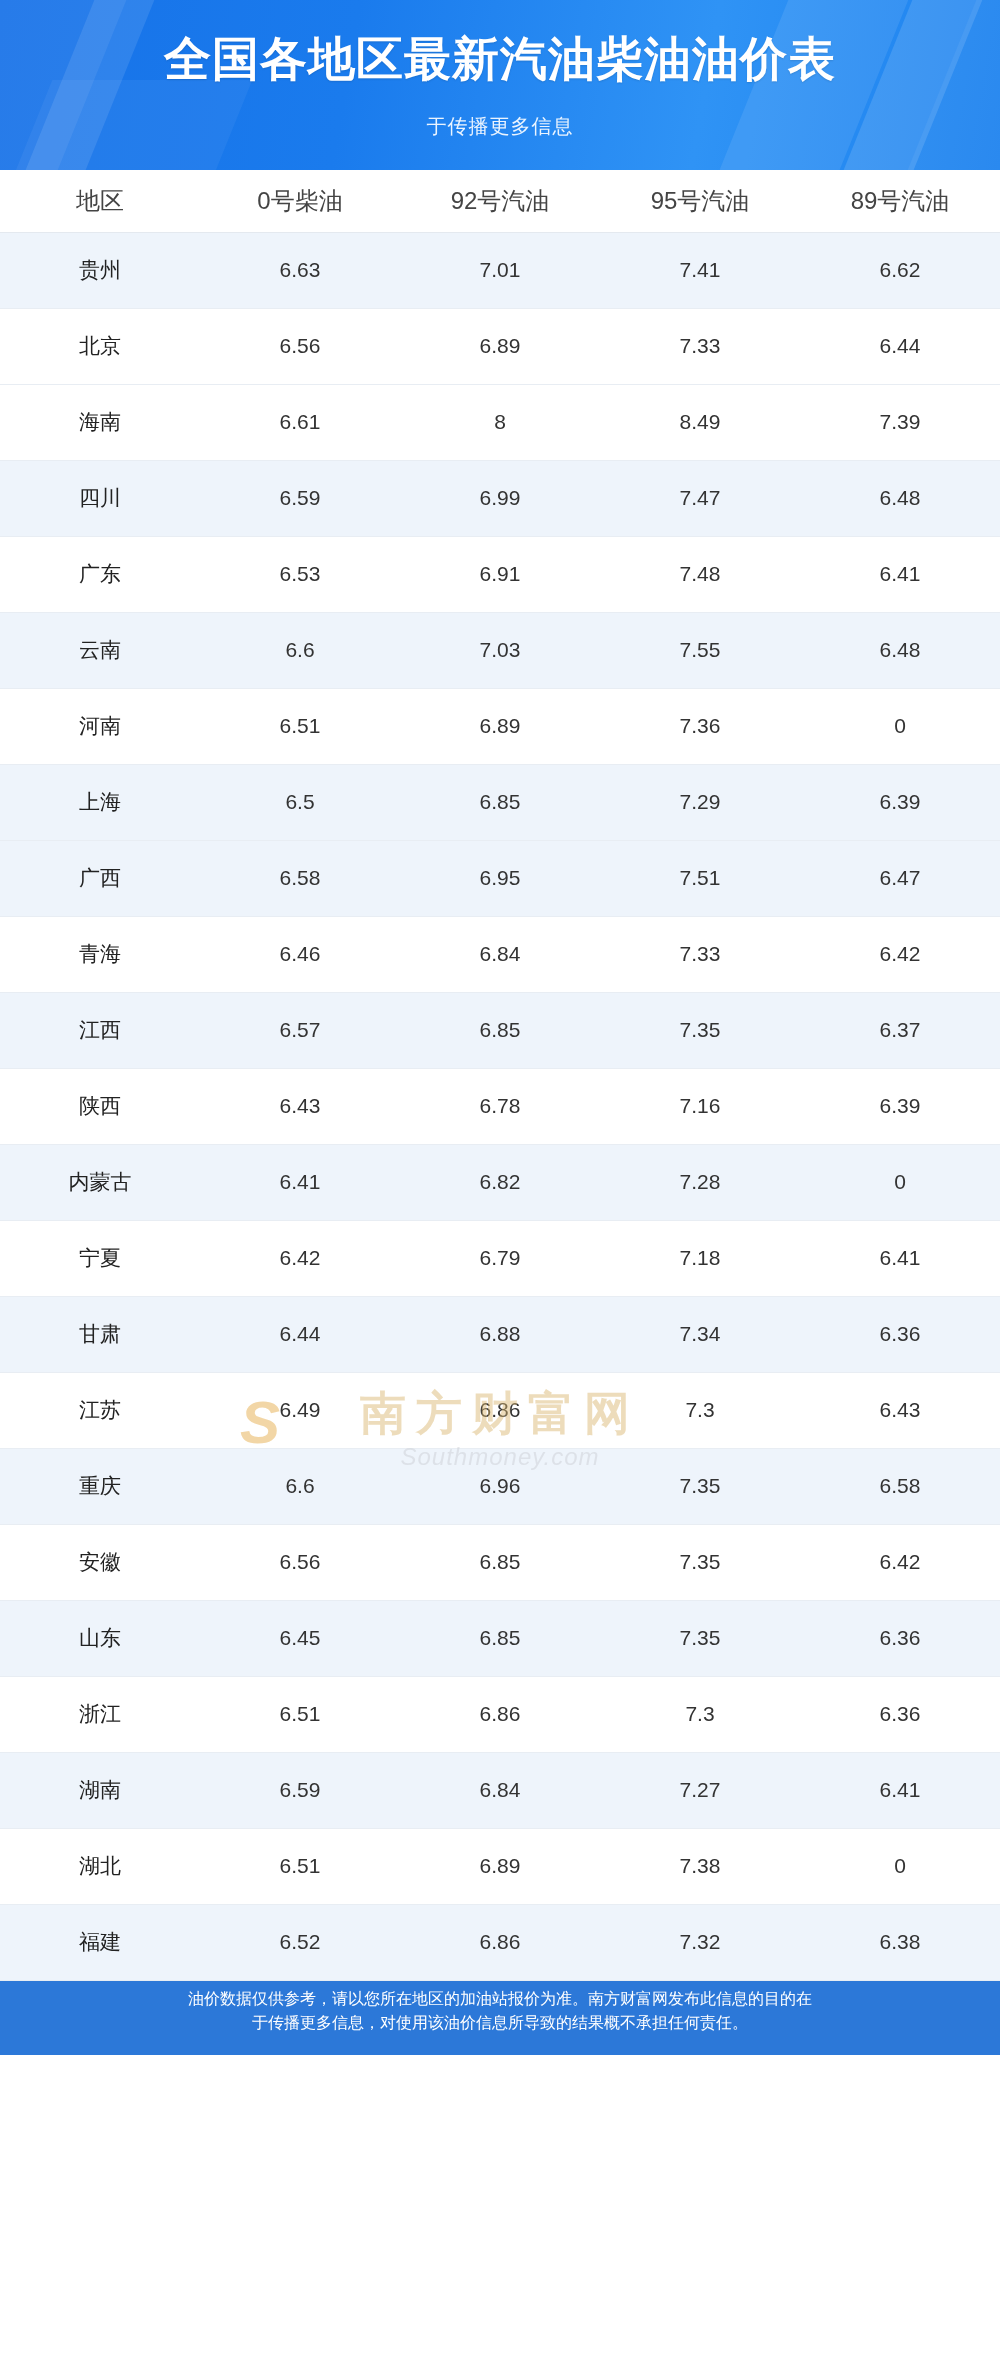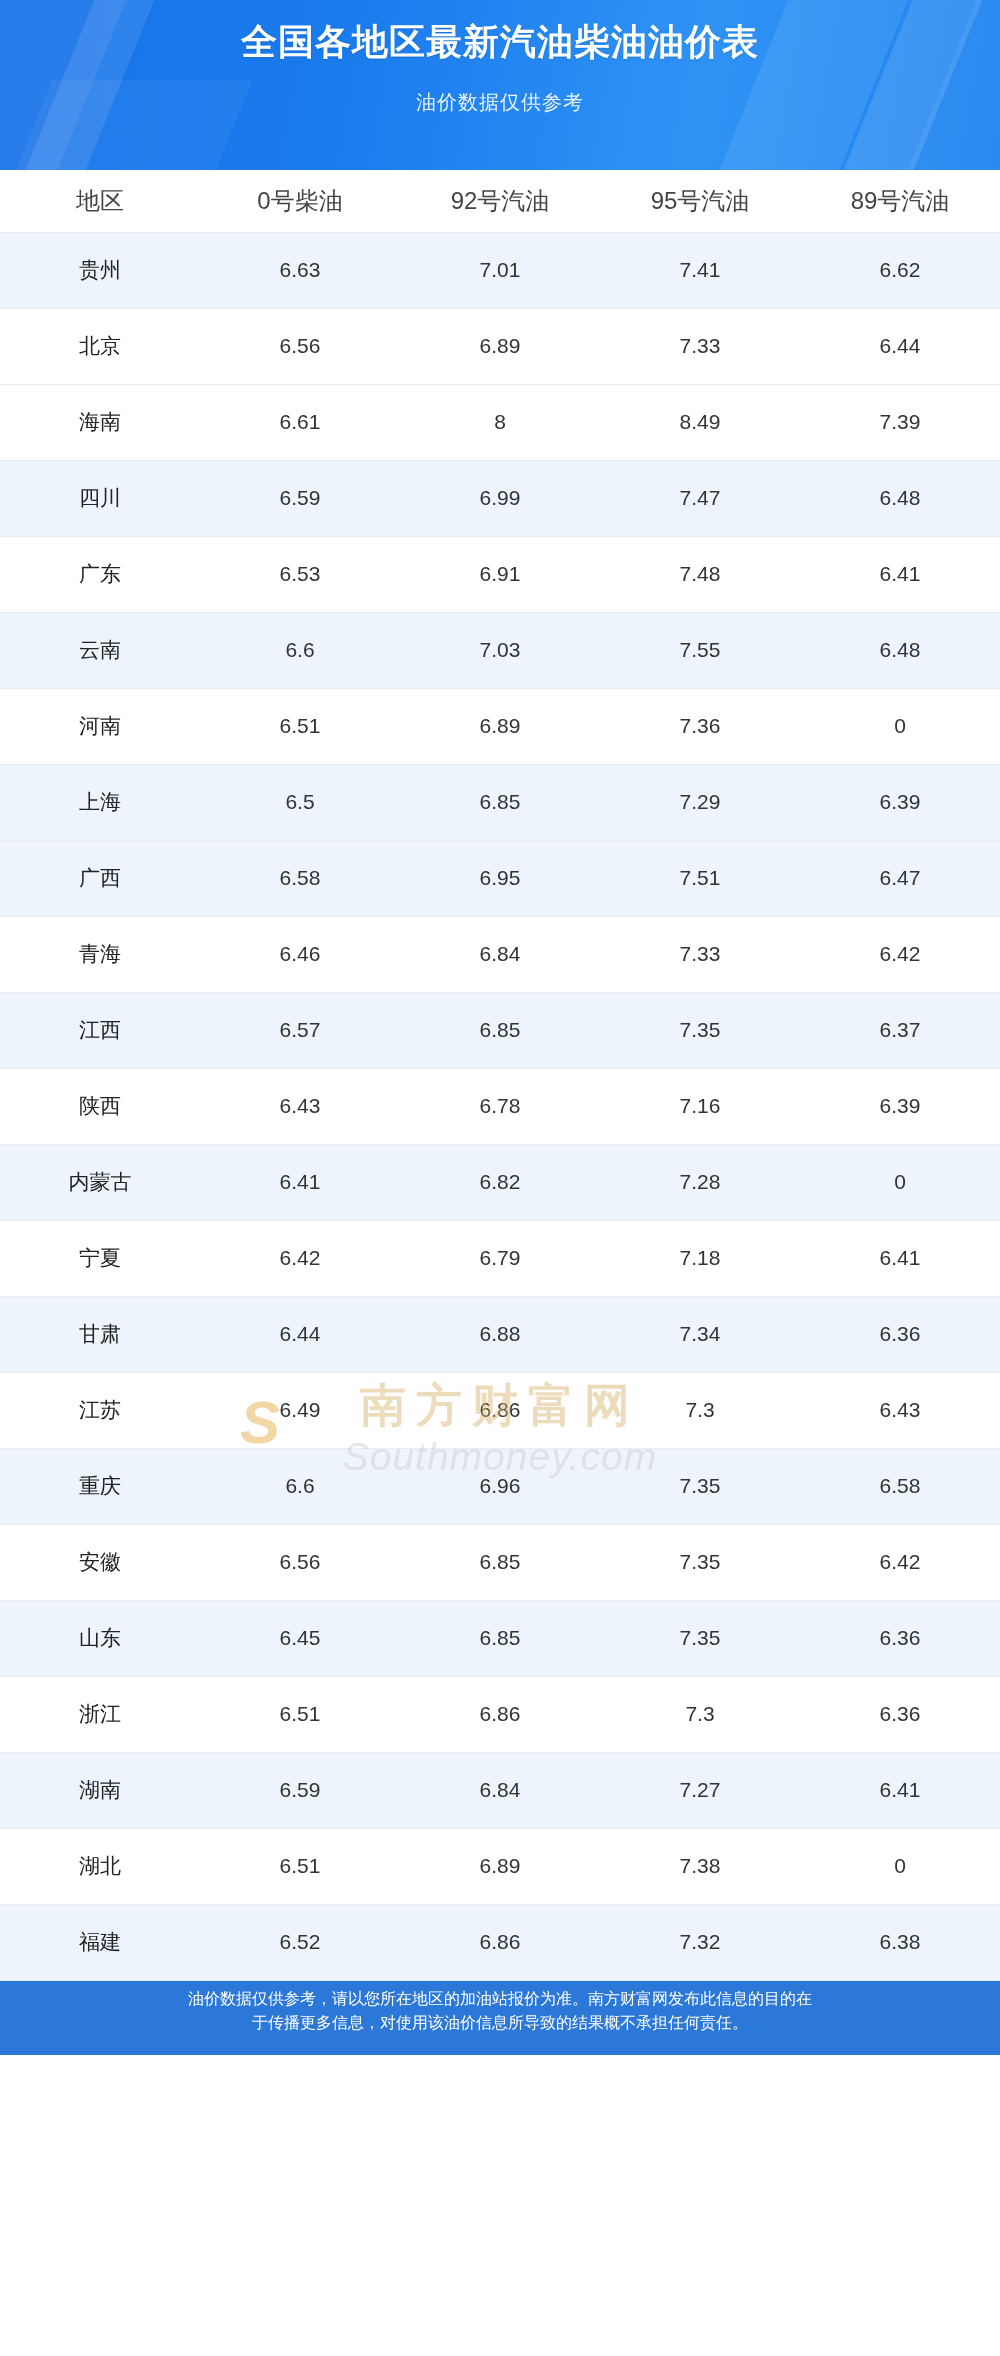--- a/index.html
+++ b/index.html
@@ -33,24 +33,24 @@
   .deco.d3 { left: 760px;  top: -60px; width: 120px; height: 260px; background: rgba(255,255,255,0.09); }
   .deco.d4 { left: 880px;  top: -50px; width: 70px;  height: 260px; background: rgba(255,255,255,0.13); }
   .deco.d5 { left: 940px;  top: -40px; width: 120px; height: 260px; background: rgba(255,255,255,0.06); }
   .deco.d6 { left: 20px;   top: 80px;  width: 200px; height: 160px; background: rgba(255,255,255,0.05); }
 
   .header-title {
     position: relative;
     z-index: 2;
     text-align: center;
     color: #ffffff;
-    font-size: 36px;
+    font-size: 47px;
     font-weight: bold;
     letter-spacing: 1px;
-    padding-top: 18px;
+    padding-top: 28px;
     text-shadow: 0 1px 2px rgba(0,0,0,0.12);
   }
   .header-sub {
     position: relative;
     z-index: 2;
     text-align: center;
     color: #eaf4ff;
     font-size: 20px;
     padding-top: 22px;
     letter-spacing: 1px;
@@ -115,21 +115,21 @@
   }
   .wm-cn {
     font-size: 46px;
     font-weight: bold;
     color: #d8b36a;
     letter-spacing: 10px;
     line-height: 1;
     text-shadow: 0 1px 0 rgba(255,255,255,0.6);
   }
   .wm-en {
-    font-size: 39px;
+    font-size: 24px;
     font-style: italic;
     color: #c9ccd2;
     letter-spacing: 1px;
     line-height: 1.1;
     margin-top: 8px;
   }
   .wm-mark {
     position: absolute;
     left: 240px;
     top: 28px;
@@ -155,21 +155,21 @@
 <body>
 
 <div class="header">
   <div class="deco d1"></div>
   <div class="deco d2"></div>
   <div class="deco d6"></div>
   <div class="deco d3"></div>
   <div class="deco d4"></div>
   <div class="deco d5"></div>
   <div class="header-title">全国各地区最新汽油柴油油价表</div>
-  <div class="header-sub">油价数据仅供参考</div>
+  <div class="header-sub">于传播更多信息</div>
 </div>
 
 <div class="table-wrap">
   <table class="price-table">
     <colgroup>
       <col class="c-region">
       <col class="c-val">
       <col class="c-val">
       <col class="c-val">
       <col class="c-val">

